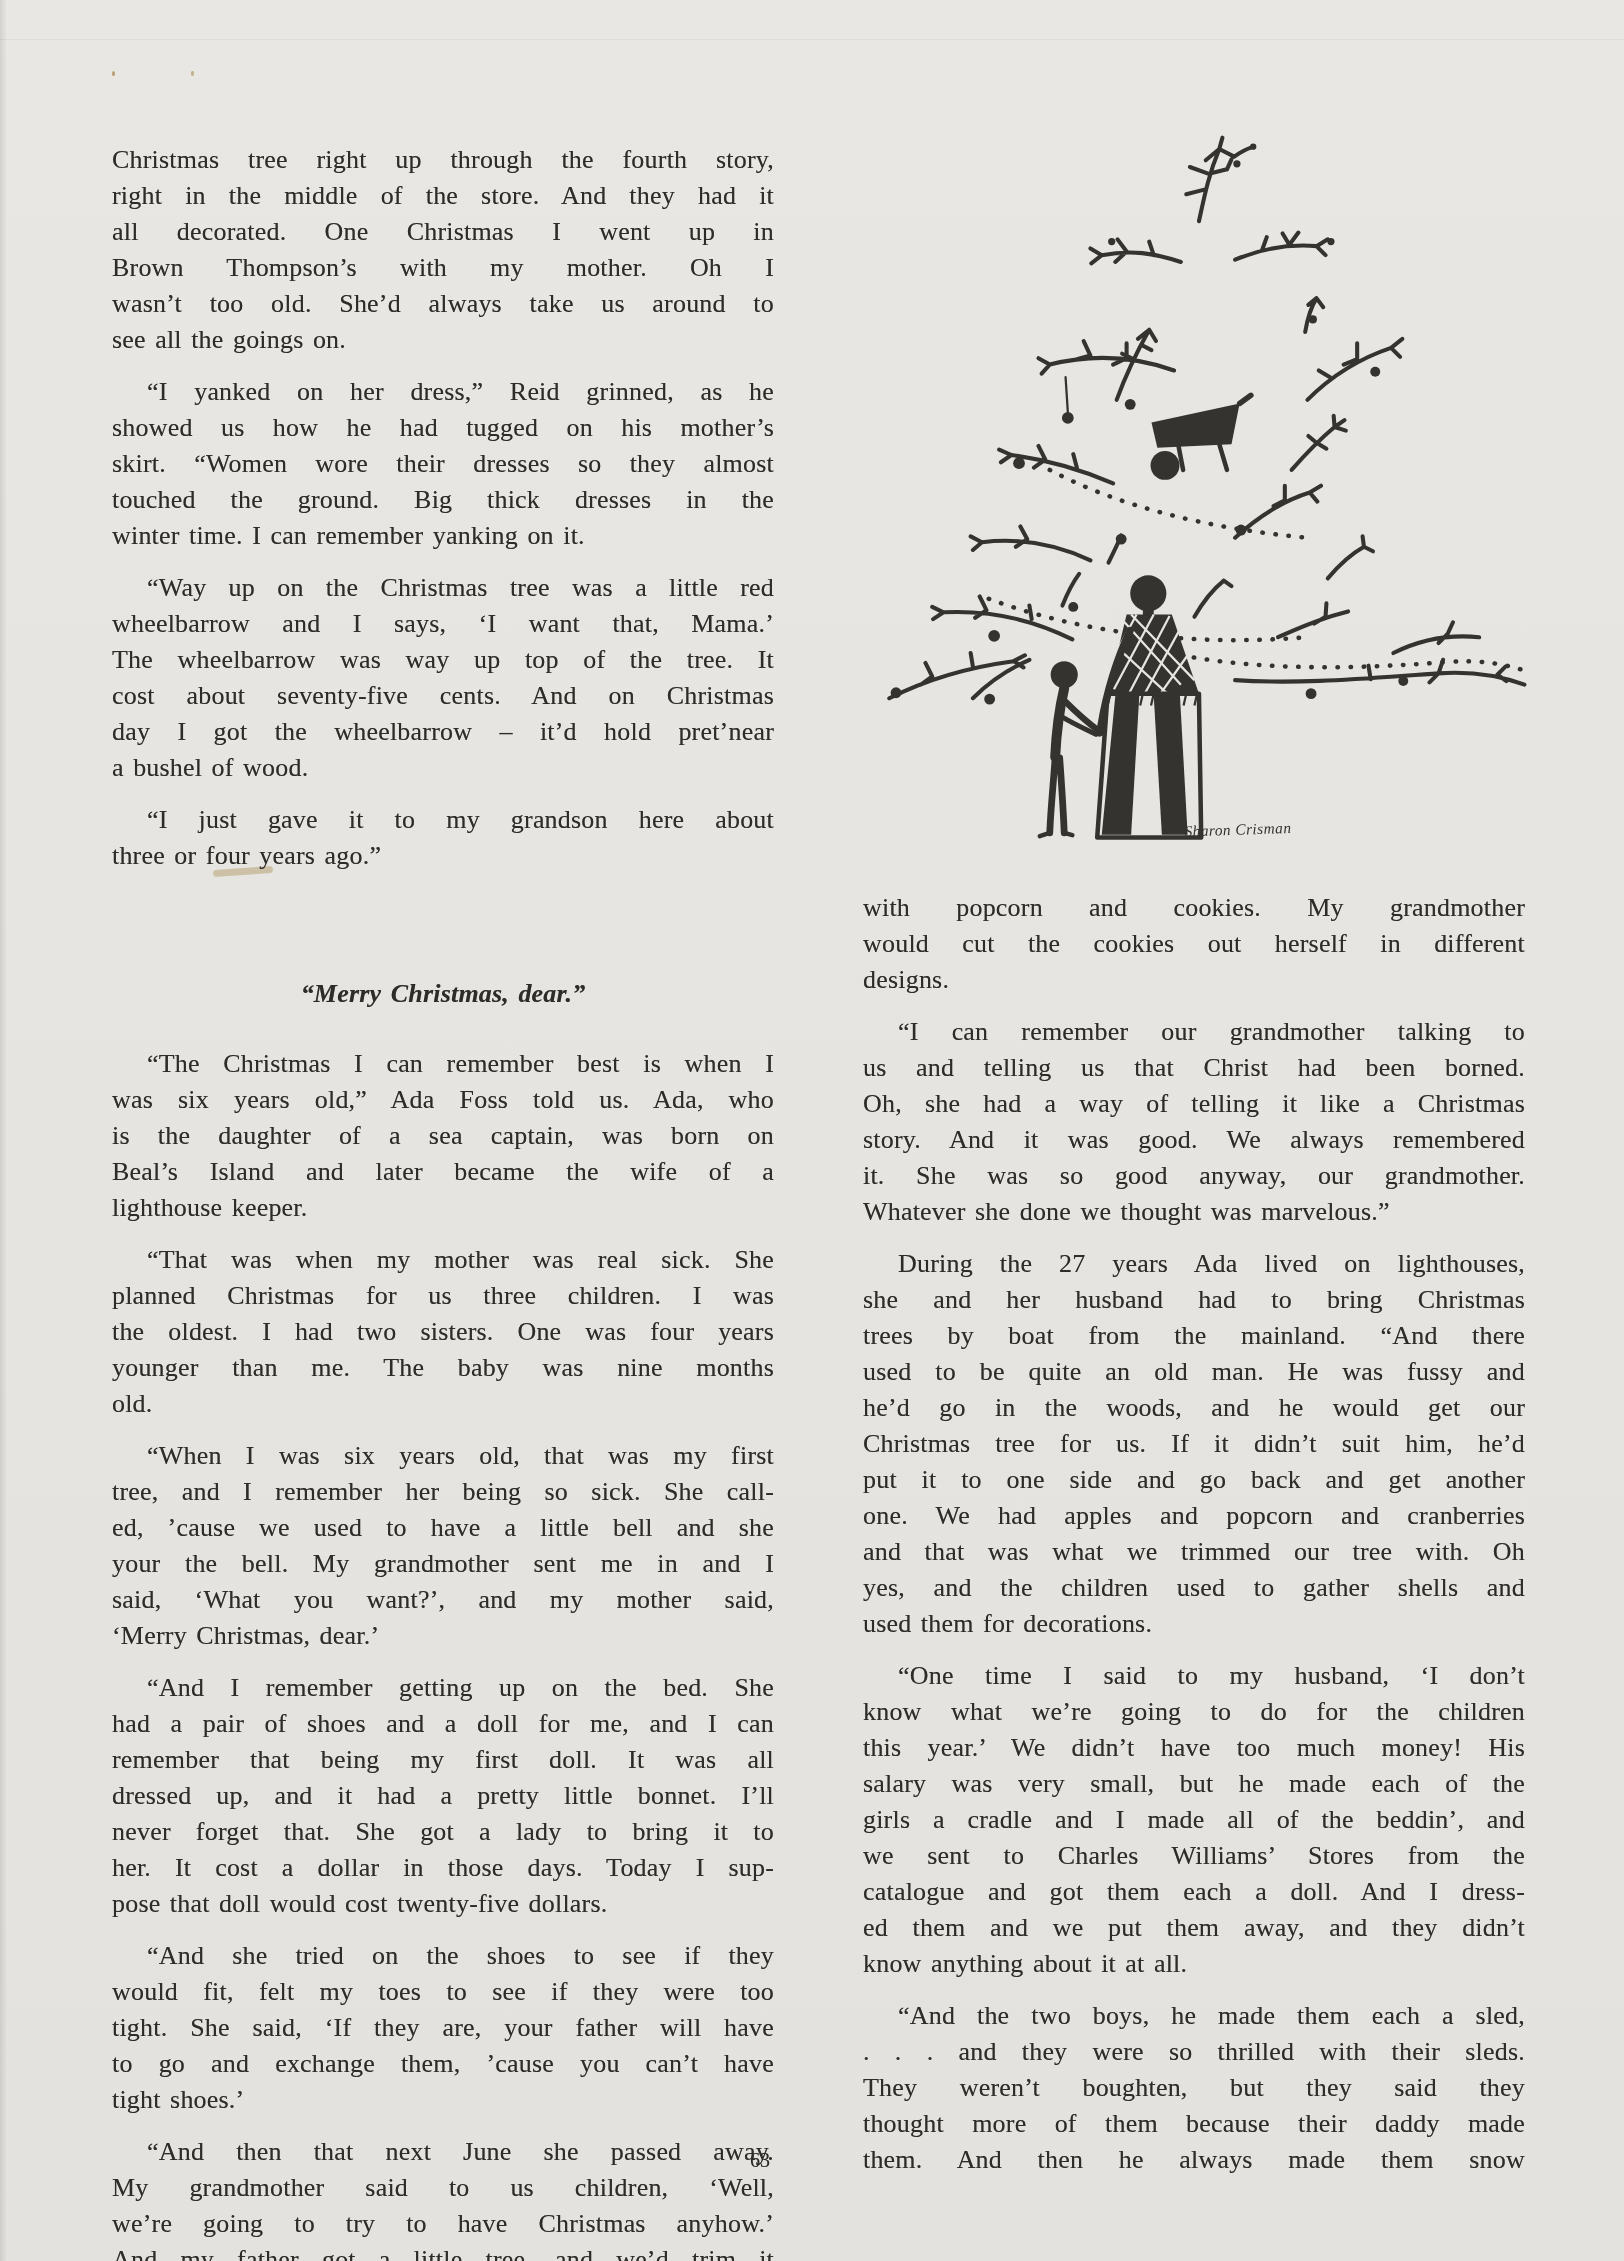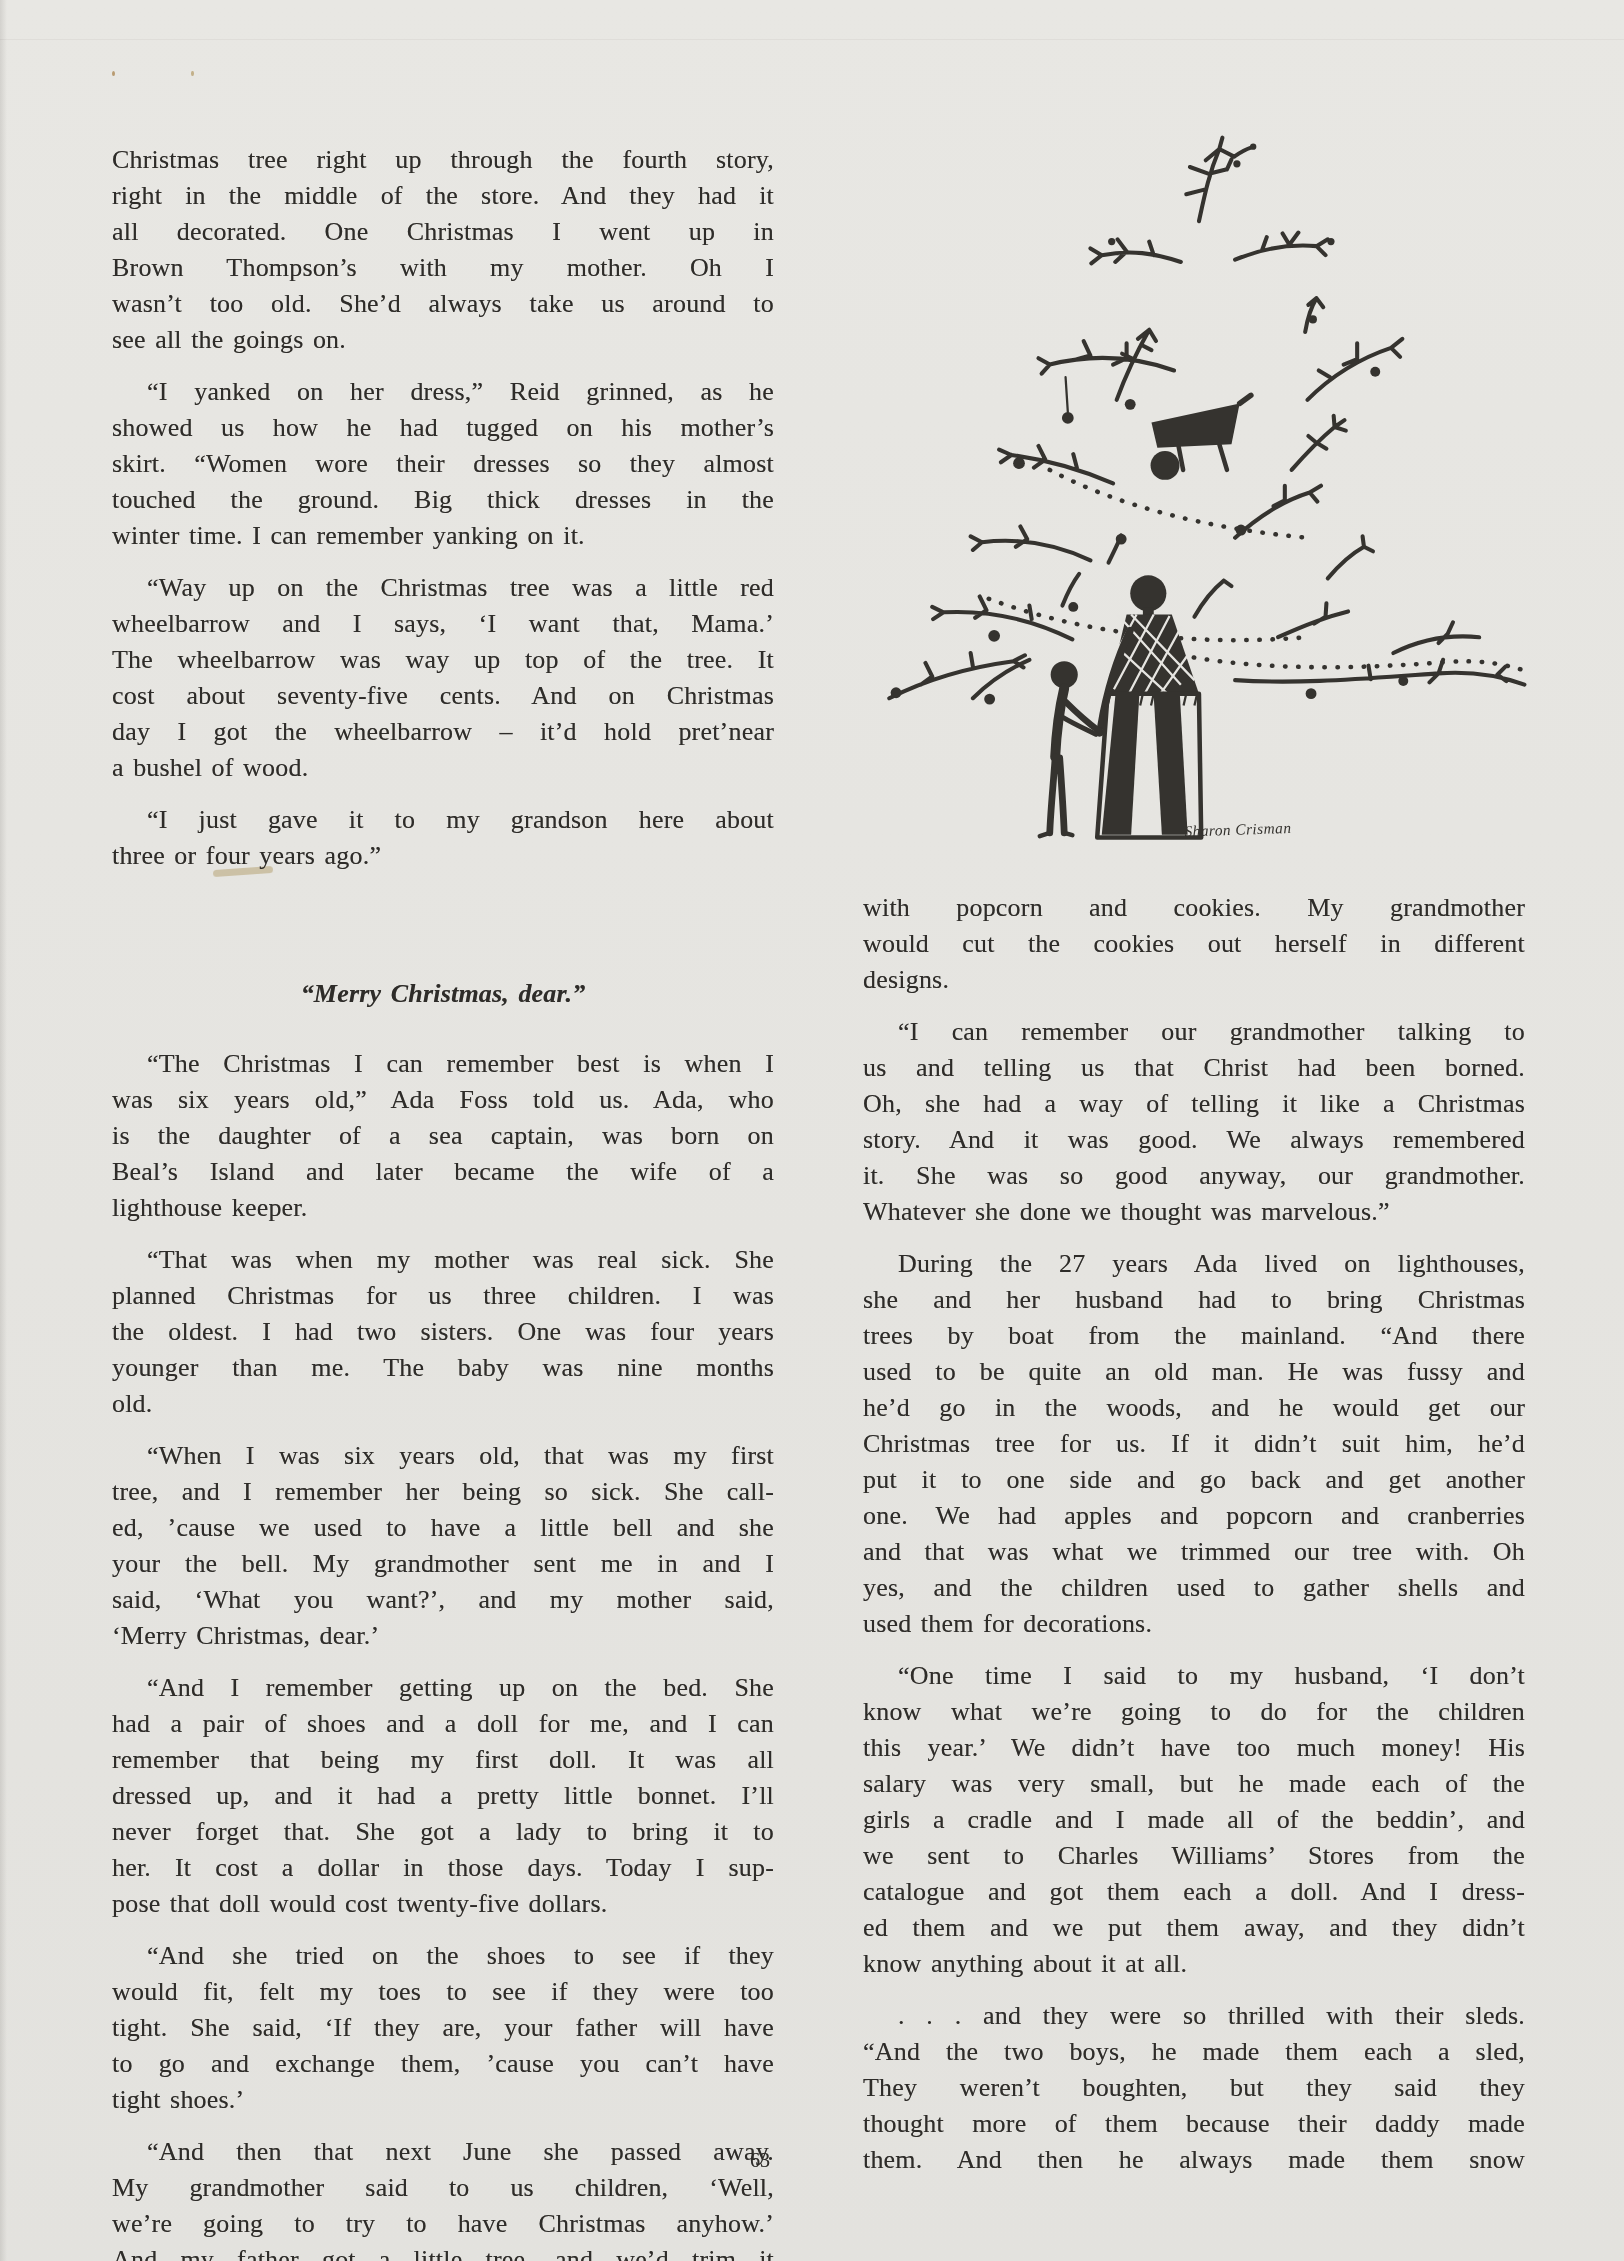--- a/index.html
+++ b/index.html
@@ -275,22 +275,22 @@
         <div class="line">know what we’re going to do for the children</div>
         <div class="line">this year.’ We didn’t have too much money! His</div>
         <div class="line">salary was very small, but he made each of the</div>
         <div class="line">girls a cradle and I made all of the beddin’, and</div>
         <div class="line">we sent to Charles Williams’ Stores from the</div>
         <div class="line">catalogue and got them each a doll. And I dress-</div>
         <div class="line">ed them and we put them away, and they didn’t</div>
         <div class="line">know anything about it at all.</div>
       </div>
       <div class="para indent flush-last">
+        <div class="line">“And the two boys, he made them each a sled,</div>
         <div class="line">. . . and they were so thrilled with their sleds.</div>
-        <div class="line">“And the two boys, he made them each a sled,</div>
         <div class="line">They weren’t boughten, but they said they</div>
         <div class="line">thought more of them because their daddy made</div>
         <div class="line">them. And then he always made them snow</div>
       </div>
     </div>
 
   <div class="page-number">63</div>
 </div>
 
 

